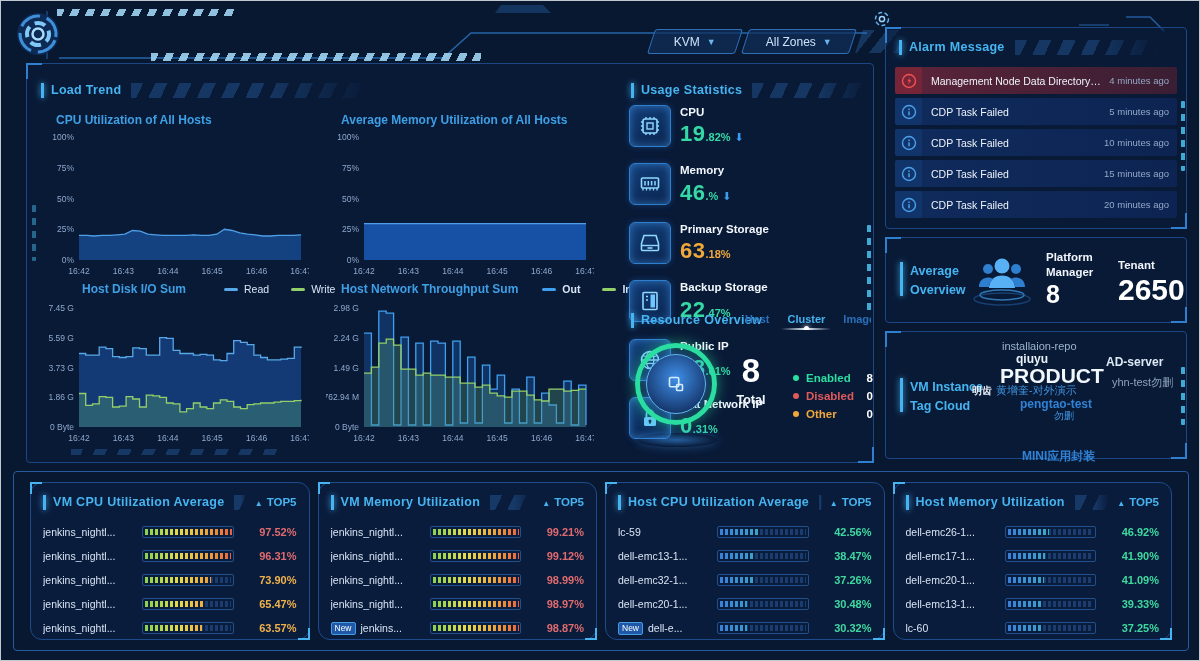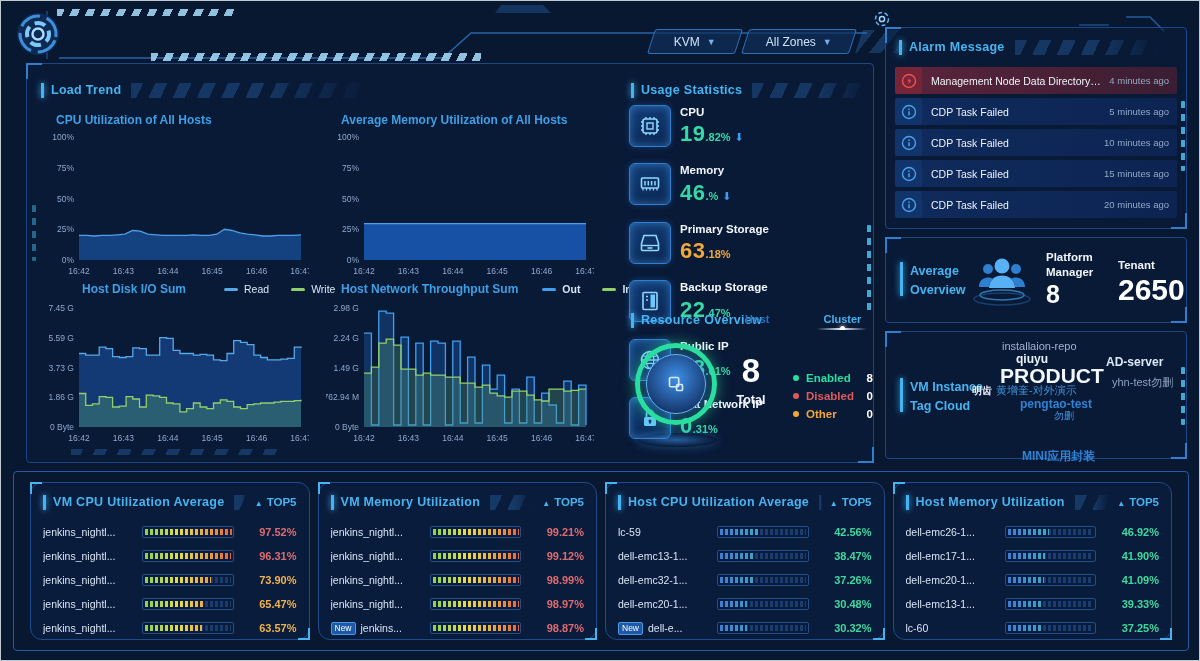--- a/index.html
+++ b/index.html
@@ -42,21 +42,21 @@
   .uicon { width:42px; height:42px; flex:none; border-radius:6px; border:1px solid #2f7fd0;
     background:linear-gradient(160deg,#123e78,#0b2650); display:flex; align-items:center; justify-content:center;
     box-shadow:inset 0 0 8px rgba(80,170,255,.5), 0 0 6px rgba(40,120,220,.35); }
   .ulabel { color:#f2f7fd; font-size:11.5px; font-weight:bold; line-height:1.25; }
   .uval { margin-top:2px; white-space:nowrap; }
   .uint { font-size:22px; font-weight:bold; letter-spacing:.5px;}
   .ufrac { font-size:11px; font-weight:bold; }
   .uarrow { color:#3a9df0; font-size:11px; margin-left:4px; }
   
   .rtab { font-size:11px; font-weight:bold; color:#2a6fb8; cursor:pointer; position:relative; padding-bottom:5px; }
-  .rtab.active { color:#45b4f0;margin-left:36px; }
+  .rtab.active { color:#45b4f0; }
   .rtab.active .slider { position:absolute; left:-6px; right:-6px; bottom:0; height:2px;
      background:linear-gradient(90deg,transparent,#e8f4ff,transparent); }
   .rtab.active .slider:after { content:""; position:absolute; left:50%; top:-2px; width:5px; height:5px;
      margin-left:-2px; border-radius:50%; background:#fff; box-shadow:0 0 5px #fff; }
   
   #donut { position:absolute; left:628px; top:338px; width:96px; height:108px; }
   .ring-outer { position:absolute; left:6px; top:4px; width:82px; height:82px; border-radius:50%;
     border:5px solid #2adf9f; box-shadow:0 0 14px rgba(42,223,159,.55), inset 0 0 10px rgba(42,223,159,.4);
     display:flex; align-items:center; justify-content:center; }
   .ring-inner { width:60px; height:60px; border-radius:50%; border:1px solid #63b8f0;

